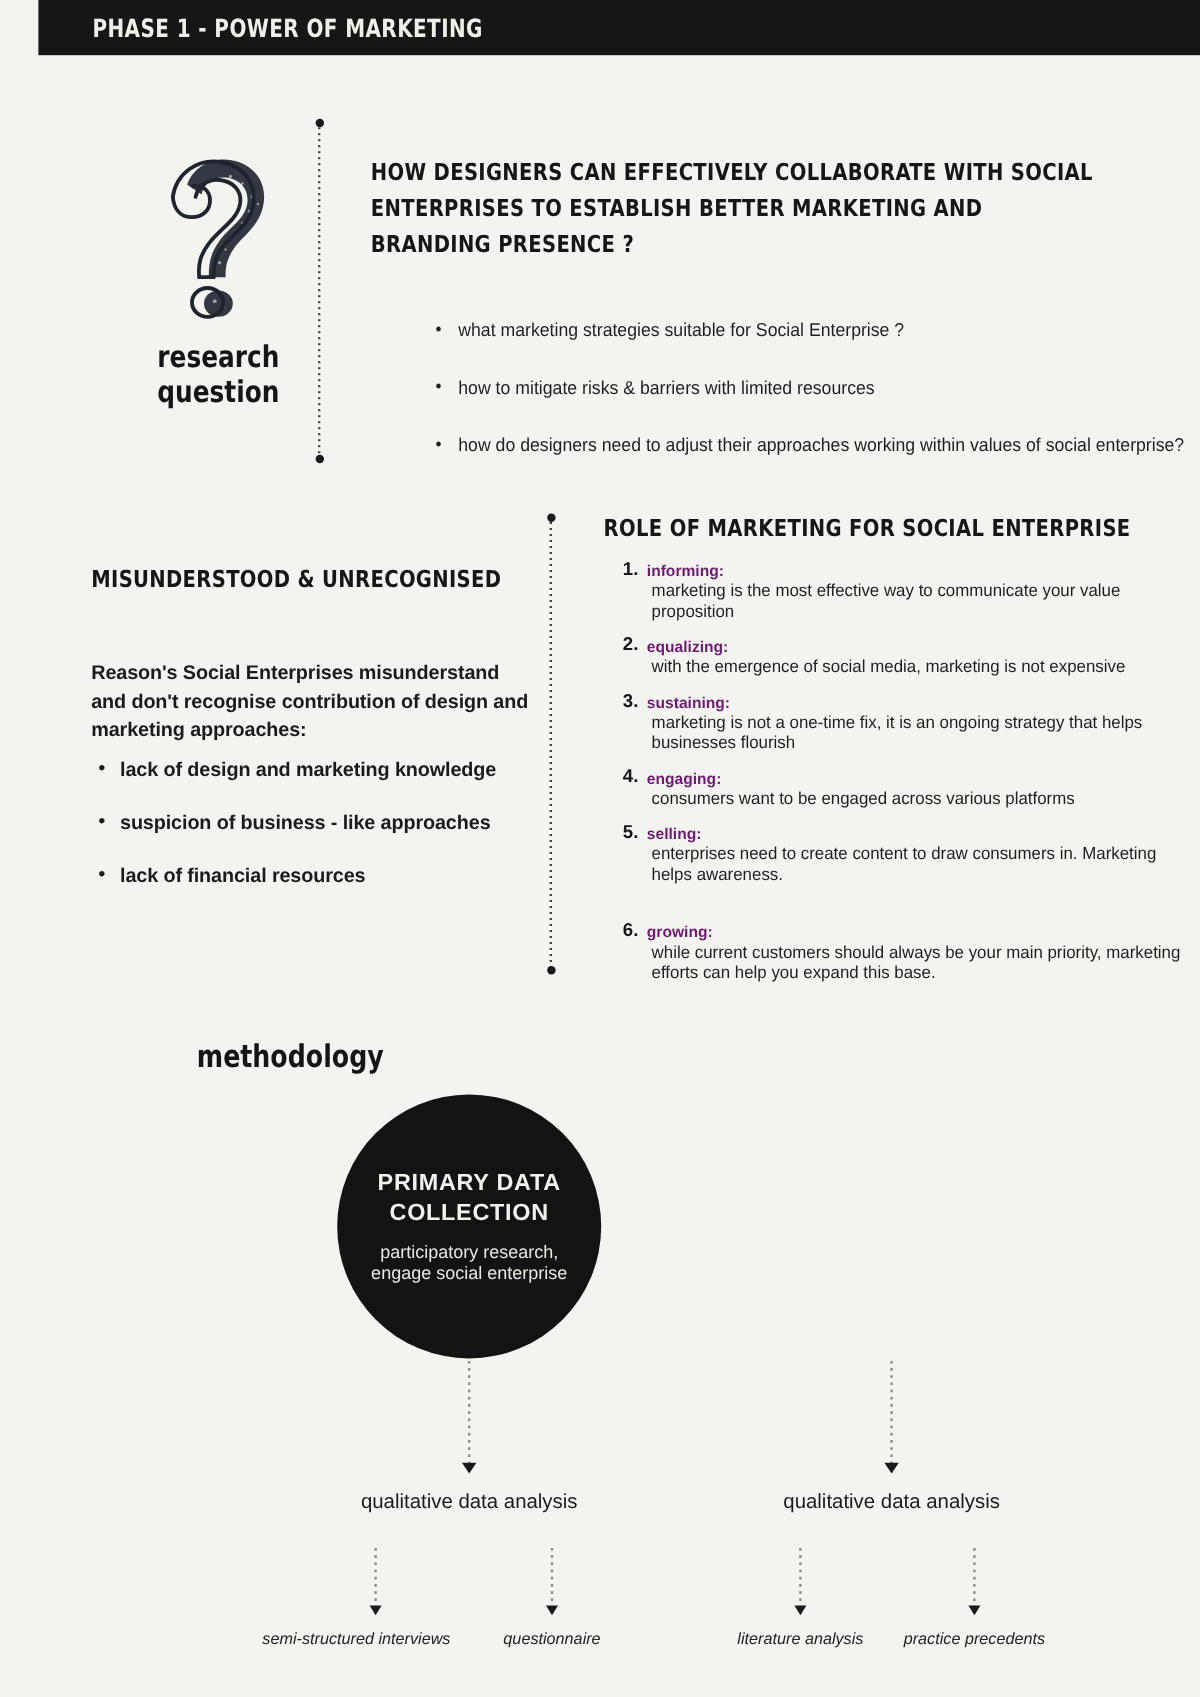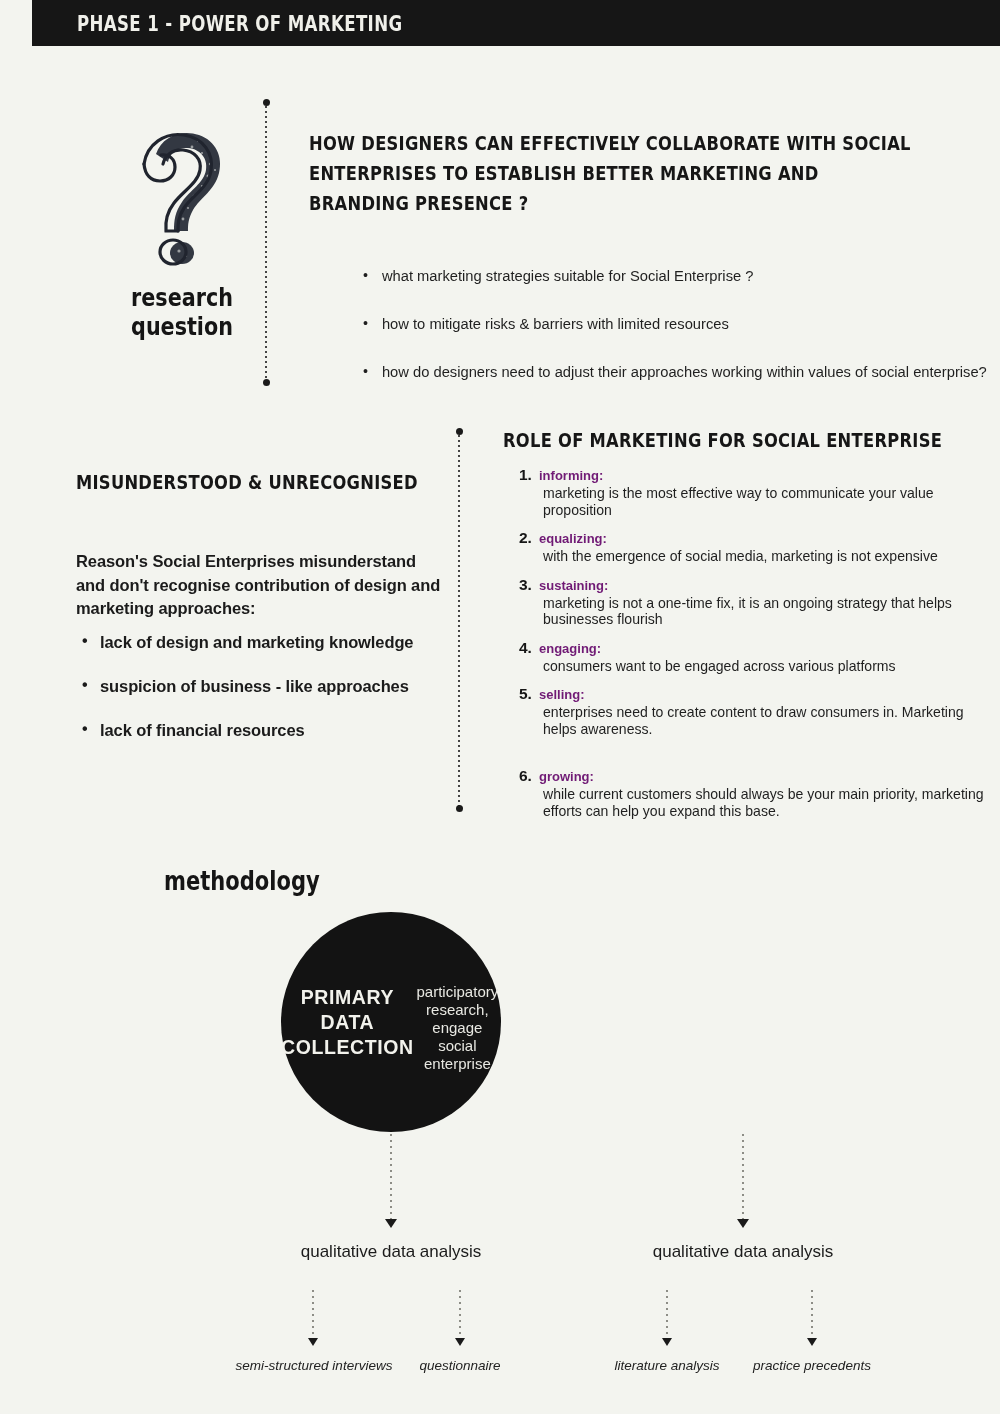--- a/index.html
+++ b/index.html
@@ -234,21 +234,21 @@
     transform: scaleX(0.9);
     transform-origin: left top;
   }
 
   .circle {
     position: absolute;
     border-radius: 50%;
     background: #131313;
     color: #f2f2ec;
     display: flex;
-    flex-direction: row;
+    flex-direction: column;
     align-items: center;
     justify-content: center;
     text-align: center;
   }
   .circle-title {
     font-weight: 700;
     font-size: 19.5px;
     line-height: 25px;
     letter-spacing: 0.6px;
     width: 88%;
@@ -393,21 +393,21 @@
   <div class="vdots light" style="left:358px; top:1134px; height:86px;"></div>
   <div class="arrowhead" style="left:353px; top:1219px;"></div>
   <div class="flow-label" style="left:359px; top:1241px;">qualitative data analysis</div>
 
   <div class="vdots light" style="left:710px; top:1134px; height:86px;"></div>
   <div class="arrowhead" style="left:705px; top:1219px;"></div>
   <div class="flow-label" style="left:711px; top:1241px;">qualitative data analysis</div>
 
   <div class="vdots light" style="left:280px; top:1290px; height:49px;"></div>
   <div class="arrowhead small" style="left:276px; top:1338px;"></div>
-  <div class="leaf-label" style="left:282px; top:1355px;">semi-structured interviews</div>
+  <div class="leaf-label" style="left:265px; top:1355px;">semi-structured interviews</div>
 
   <div class="vdots light" style="left:427px; top:1290px; height:49px;"></div>
   <div class="arrowhead small" style="left:423px; top:1338px;"></div>
   <div class="leaf-label" style="left:428px; top:1355px;">questionnaire</div>
 
   <div class="vdots light" style="left:634px; top:1290px; height:49px;"></div>
   <div class="arrowhead small" style="left:630px; top:1338px;"></div>
   <div class="leaf-label" style="left:635px; top:1355px; width:120px;">literature analysis</div>
 
   <div class="vdots light" style="left:779px; top:1290px; height:49px;"></div>

